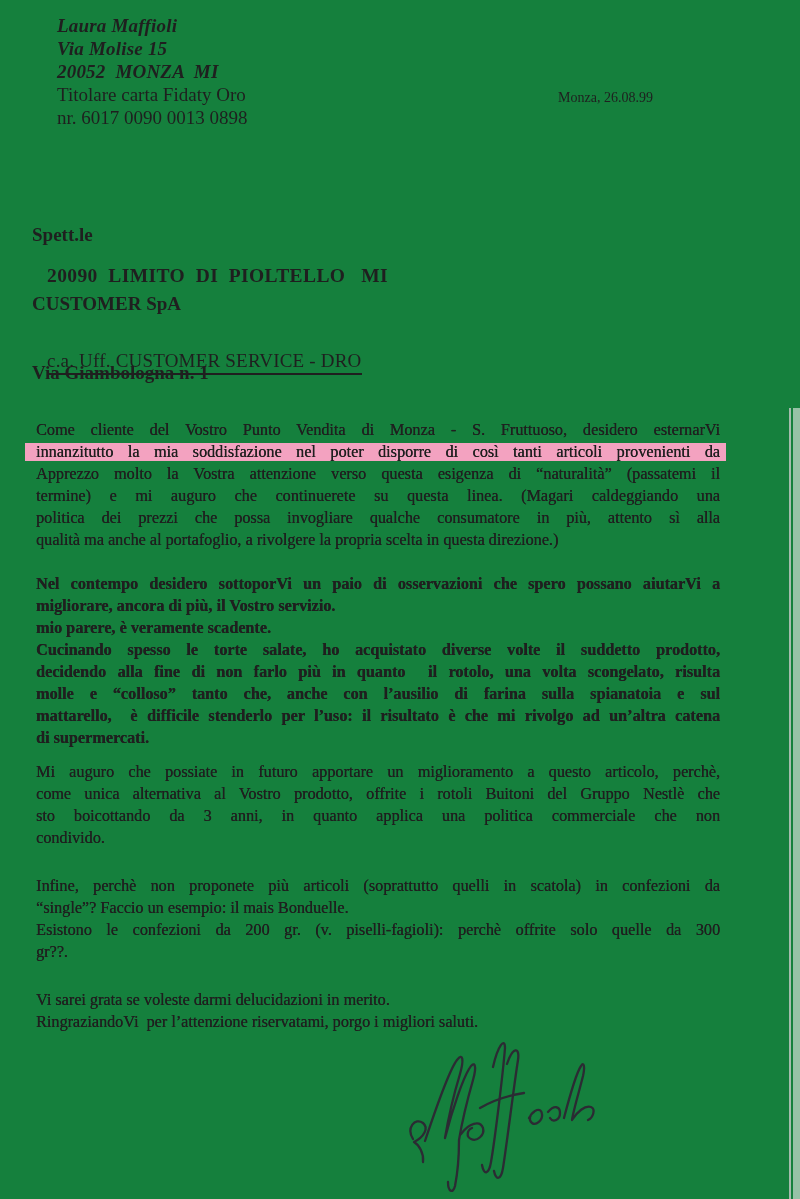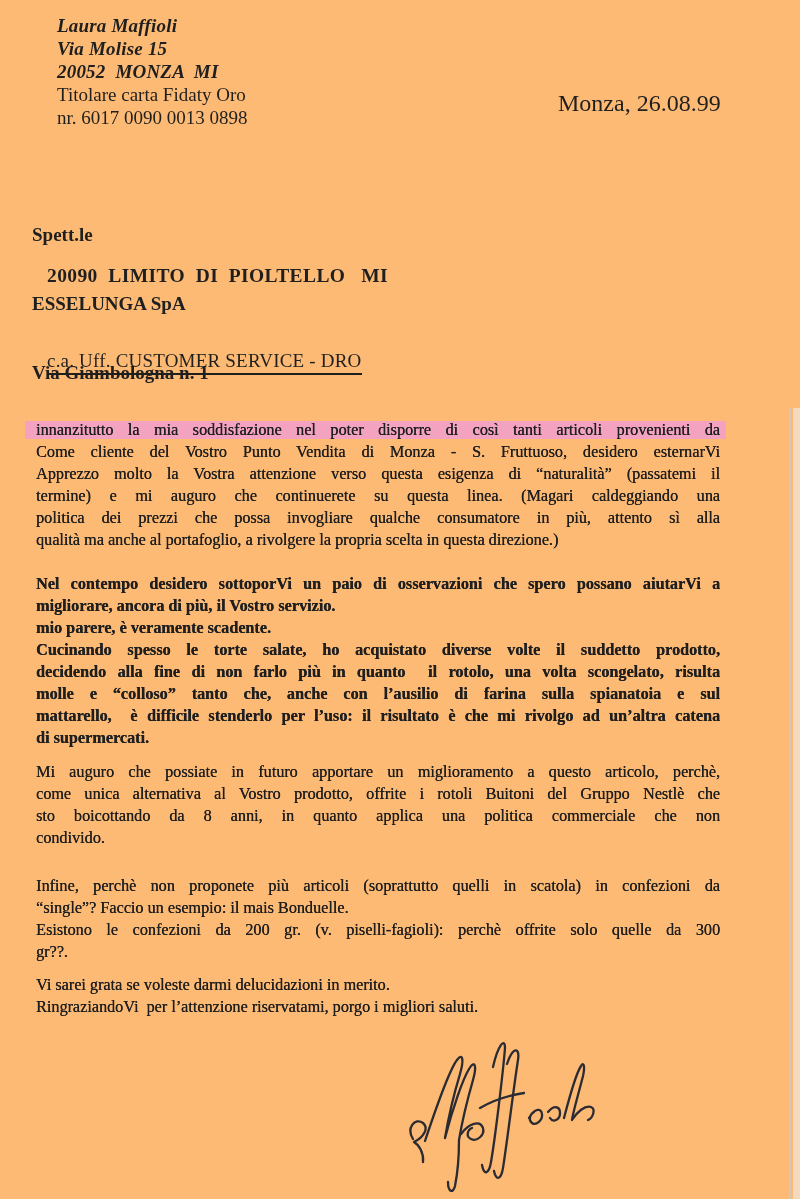--- a/index.html
+++ b/index.html
@@ -1,29 +1,29 @@
 <!DOCTYPE html>
 <html style="--pink: #f3a2c0;"><head>
 <meta charset="utf-8">
 <style>
   html,body{margin:0;padding:0;}
   body{
     width:800px;height:1199px;position:relative;overflow:hidden;
     background:#fefefe;color:#1f1f1f;
     font-family:"Liberation Serif", serif;
   }
-  .page{position:absolute;inset:0;background:#fdba74;}
+  .page{position:absolute;inset:0;background:#15803d;}
 
   
   .sender{position:absolute;left:57px;top:14px;font-size:19px;line-height:23px;}
   .sender .bi{font-weight:bold;font-style:italic;letter-spacing:.2px;}
   .sender .rg{font-weight:normal;}
 
   
-  .date{position:absolute;left:558px;top:90px;font-size:24px;}
+  .date{position:absolute;left:558px;top:90px;font-size:14px;}
 
   
   .recipient{position:absolute;left:32px;top:177px;font-size:19px;font-weight:bold;line-height:23px;white-space:pre-wrap;}
   .recipient-city{position:absolute;left:47px;top:265px;font-size:19.5px;font-weight:bold;white-space:pre-wrap;letter-spacing:.4px;}
 
   
   .attention{position:absolute;left:47px;top:350px;font-size:19px;font-weight:normal;letter-spacing:.2px;}
   .attention span{border-bottom:2.5px solid currentColor;padding-bottom:2px;}
 
   
@@ -56,56 +56,56 @@
     <div class="bi">Via Molise 15</div>
     <div class="bi" style="white-space:pre-wrap;">20052  MONZA  MI</div>
     <div class="rg">Titolare carta Fidaty Oro</div>
     <div class="rg">nr. 6017 0090 0013 0898</div>
   </div>
 
   <div class="date">Monza, 26.08.99</div>
 
   <div class="recipient">
     <div>Spett.le</div>
-    <div>ESSELUNGA SpA</div>
+    <div>CUSTOMER SpA</div>
     <div>Via Giambologna n. 1</div>
   </div>
 
   <div class="recipient-city">20090  LIMITO  DI  PIOLTELLO   MI</div>
 
   <div class="attention">
     <span>c.a. Uff. CUSTOMER SERVICE - DRO</span>
   </div>
 
   <div class="letter-body">
       <div class="para" style="margin-bottom: 22px;">
+        <div class="line just"><span>Come cliente del Vostro Punto Vendita di Monza - S. Fruttuoso, desidero esternarVi</span></div>
         <div class="line just"><span class="hl">innanzitutto la mia soddisfazione nel poter disporre di così tanti articoli provenienti da</span></div>
-        <div class="line just"><span>Come cliente del Vostro Punto Vendita di Monza - S. Fruttuoso, desidero esternarVi</span></div>
         <div class="line just"><span>Apprezzo molto la Vostra attenzione verso questa esigenza di “naturalità” (passatemi il</span></div>
         <div class="line just"><span>termine) e mi auguro che continuerete su questa linea. (Magari caldeggiando una</span></div>
         <div class="line just"><span>politica dei prezzi che possa invogliare qualche consumatore in più, attento sì alla</span></div>
         <div class="line"><span>qualità ma anche al portafoglio, a rivolgere la propria scelta in questa direzione.)</span></div>
       </div>
       <div class="para" style="margin-bottom: 12px; font-weight: bold;">
         <div class="line just"><span>Nel contempo desidero sottoporVi un paio di osservazioni che spero possano aiutarVi a</span></div>
         <div class="line"><span>migliorare, ancora di più, il Vostro servizio.</span></div>
         <div class="line"><span>mio parere, è veramente scadente.</span></div>
         <div class="line just"><span>Cucinando spesso le torte salate, ho acquistato diverse volte il suddetto prodotto,</span></div>
         <div class="line just"><span>decidendo alla fine di non farlo più in quanto  il rotolo, una volta scongelato, risulta</span></div>
         <div class="line just"><span>molle e “colloso” tanto che, anche con l’ausilio di farina sulla spianatoia e sul</span></div>
         <div class="line just"><span>mattarello,  è difficile stenderlo per l’uso: il risultato è che mi rivolgo ad un’altra catena</span></div>
         <div class="line"><span>di supermercati.</span></div>
       </div>
       <div class="para" style="margin-bottom: 26px;">
         <div class="line just"><span>Mi auguro che possiate in futuro apportare un miglioramento a questo articolo, perchè,</span></div>
         <div class="line just"><span>come unica alternativa al Vostro prodotto, offrite i rotoli Buitoni del Gruppo Nestlè che</span></div>
-        <div class="line just"><span>sto boicottando da 8 anni, in quanto applica una politica commerciale che non</span></div>
+        <div class="line just"><span>sto boicottando da 3 anni, in quanto applica una politica commerciale che non</span></div>
         <div class="line"><span>condivido.</span></div>
       </div>
-      <div class="para" style="margin-bottom: 11px;">
+      <div class="para" style="margin-bottom: 26px;">
         <div class="line just"><span>Infine, perchè non proponete più articoli (soprattutto quelli in scatola) in confezioni da</span></div>
         <div class="line"><span>“single”? Faccio un esempio: il mais Bonduelle.</span></div>
         <div class="line just"><span>Esistono le confezioni da 200 gr. (v. piselli-fagioli): perchè offrite solo quelle da 300</span></div>
         <div class="line"><span>gr??.</span></div>
       </div>
       <div class="para" style="margin-bottom: 0px;">
         <div class="line"><span>Vi sarei grata se voleste darmi delucidazioni in merito.</span></div>
         <div class="line"><span>RingraziandoVi  per l’attenzione riservatami, porgo i migliori saluti.</span></div>
       </div>
     </div>

